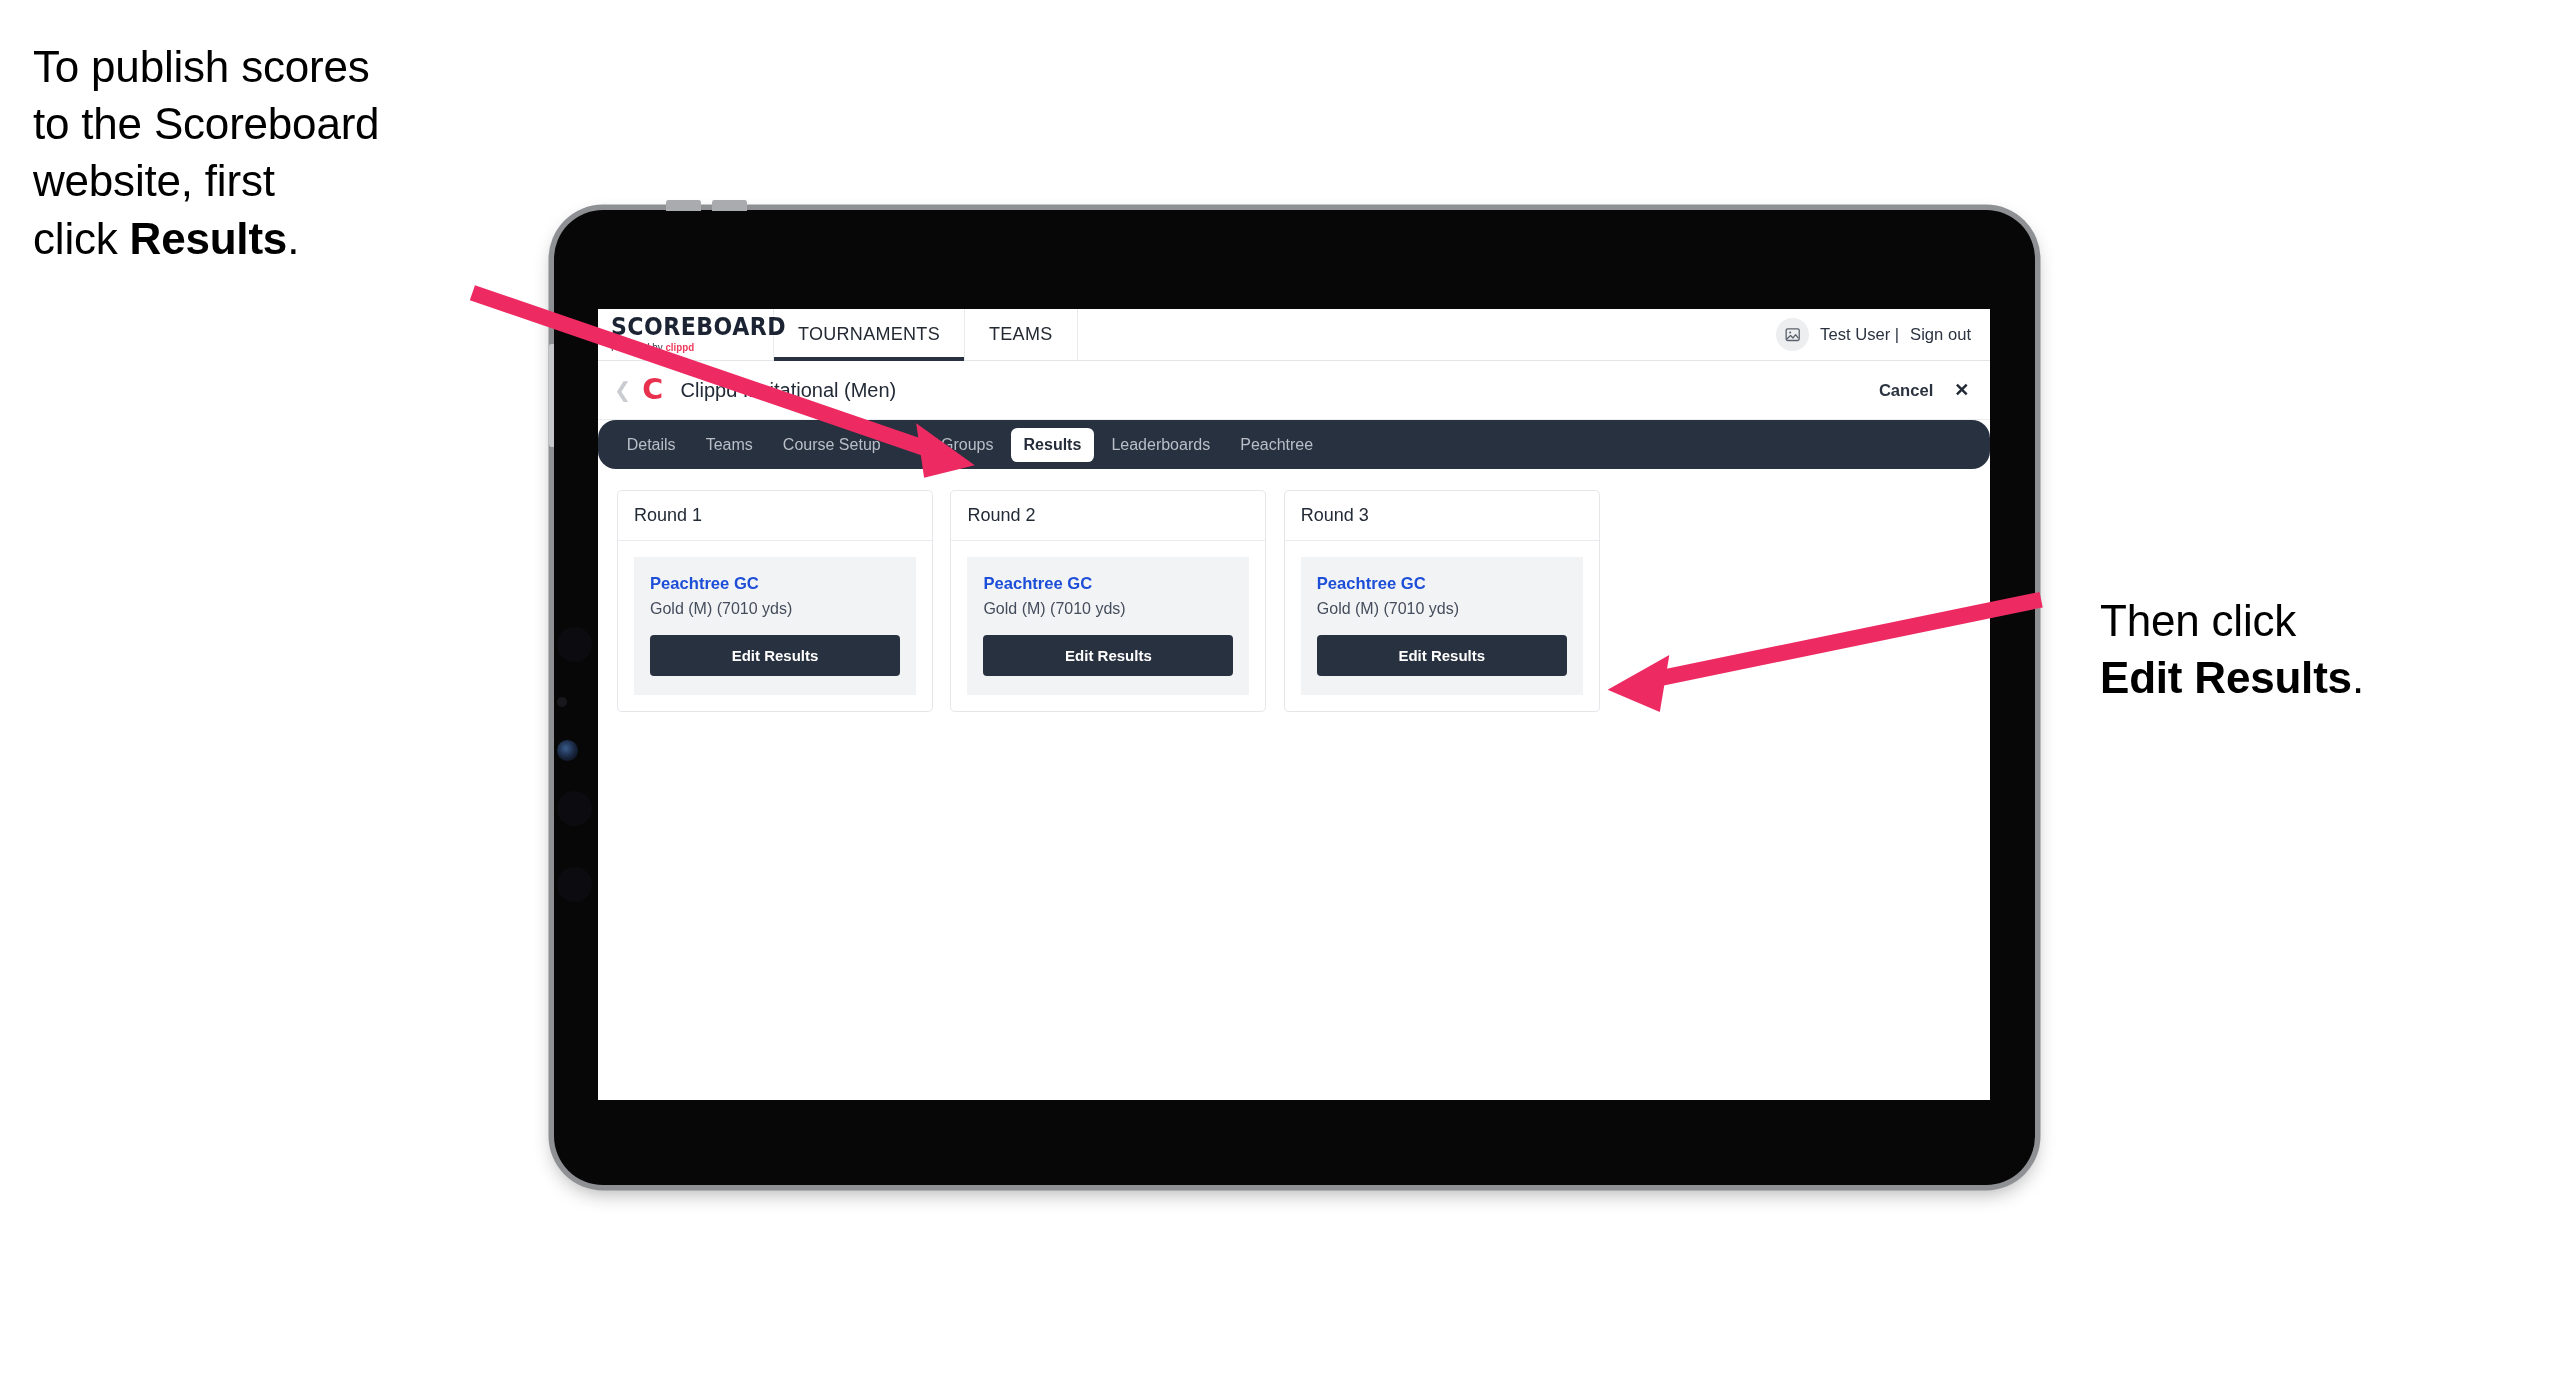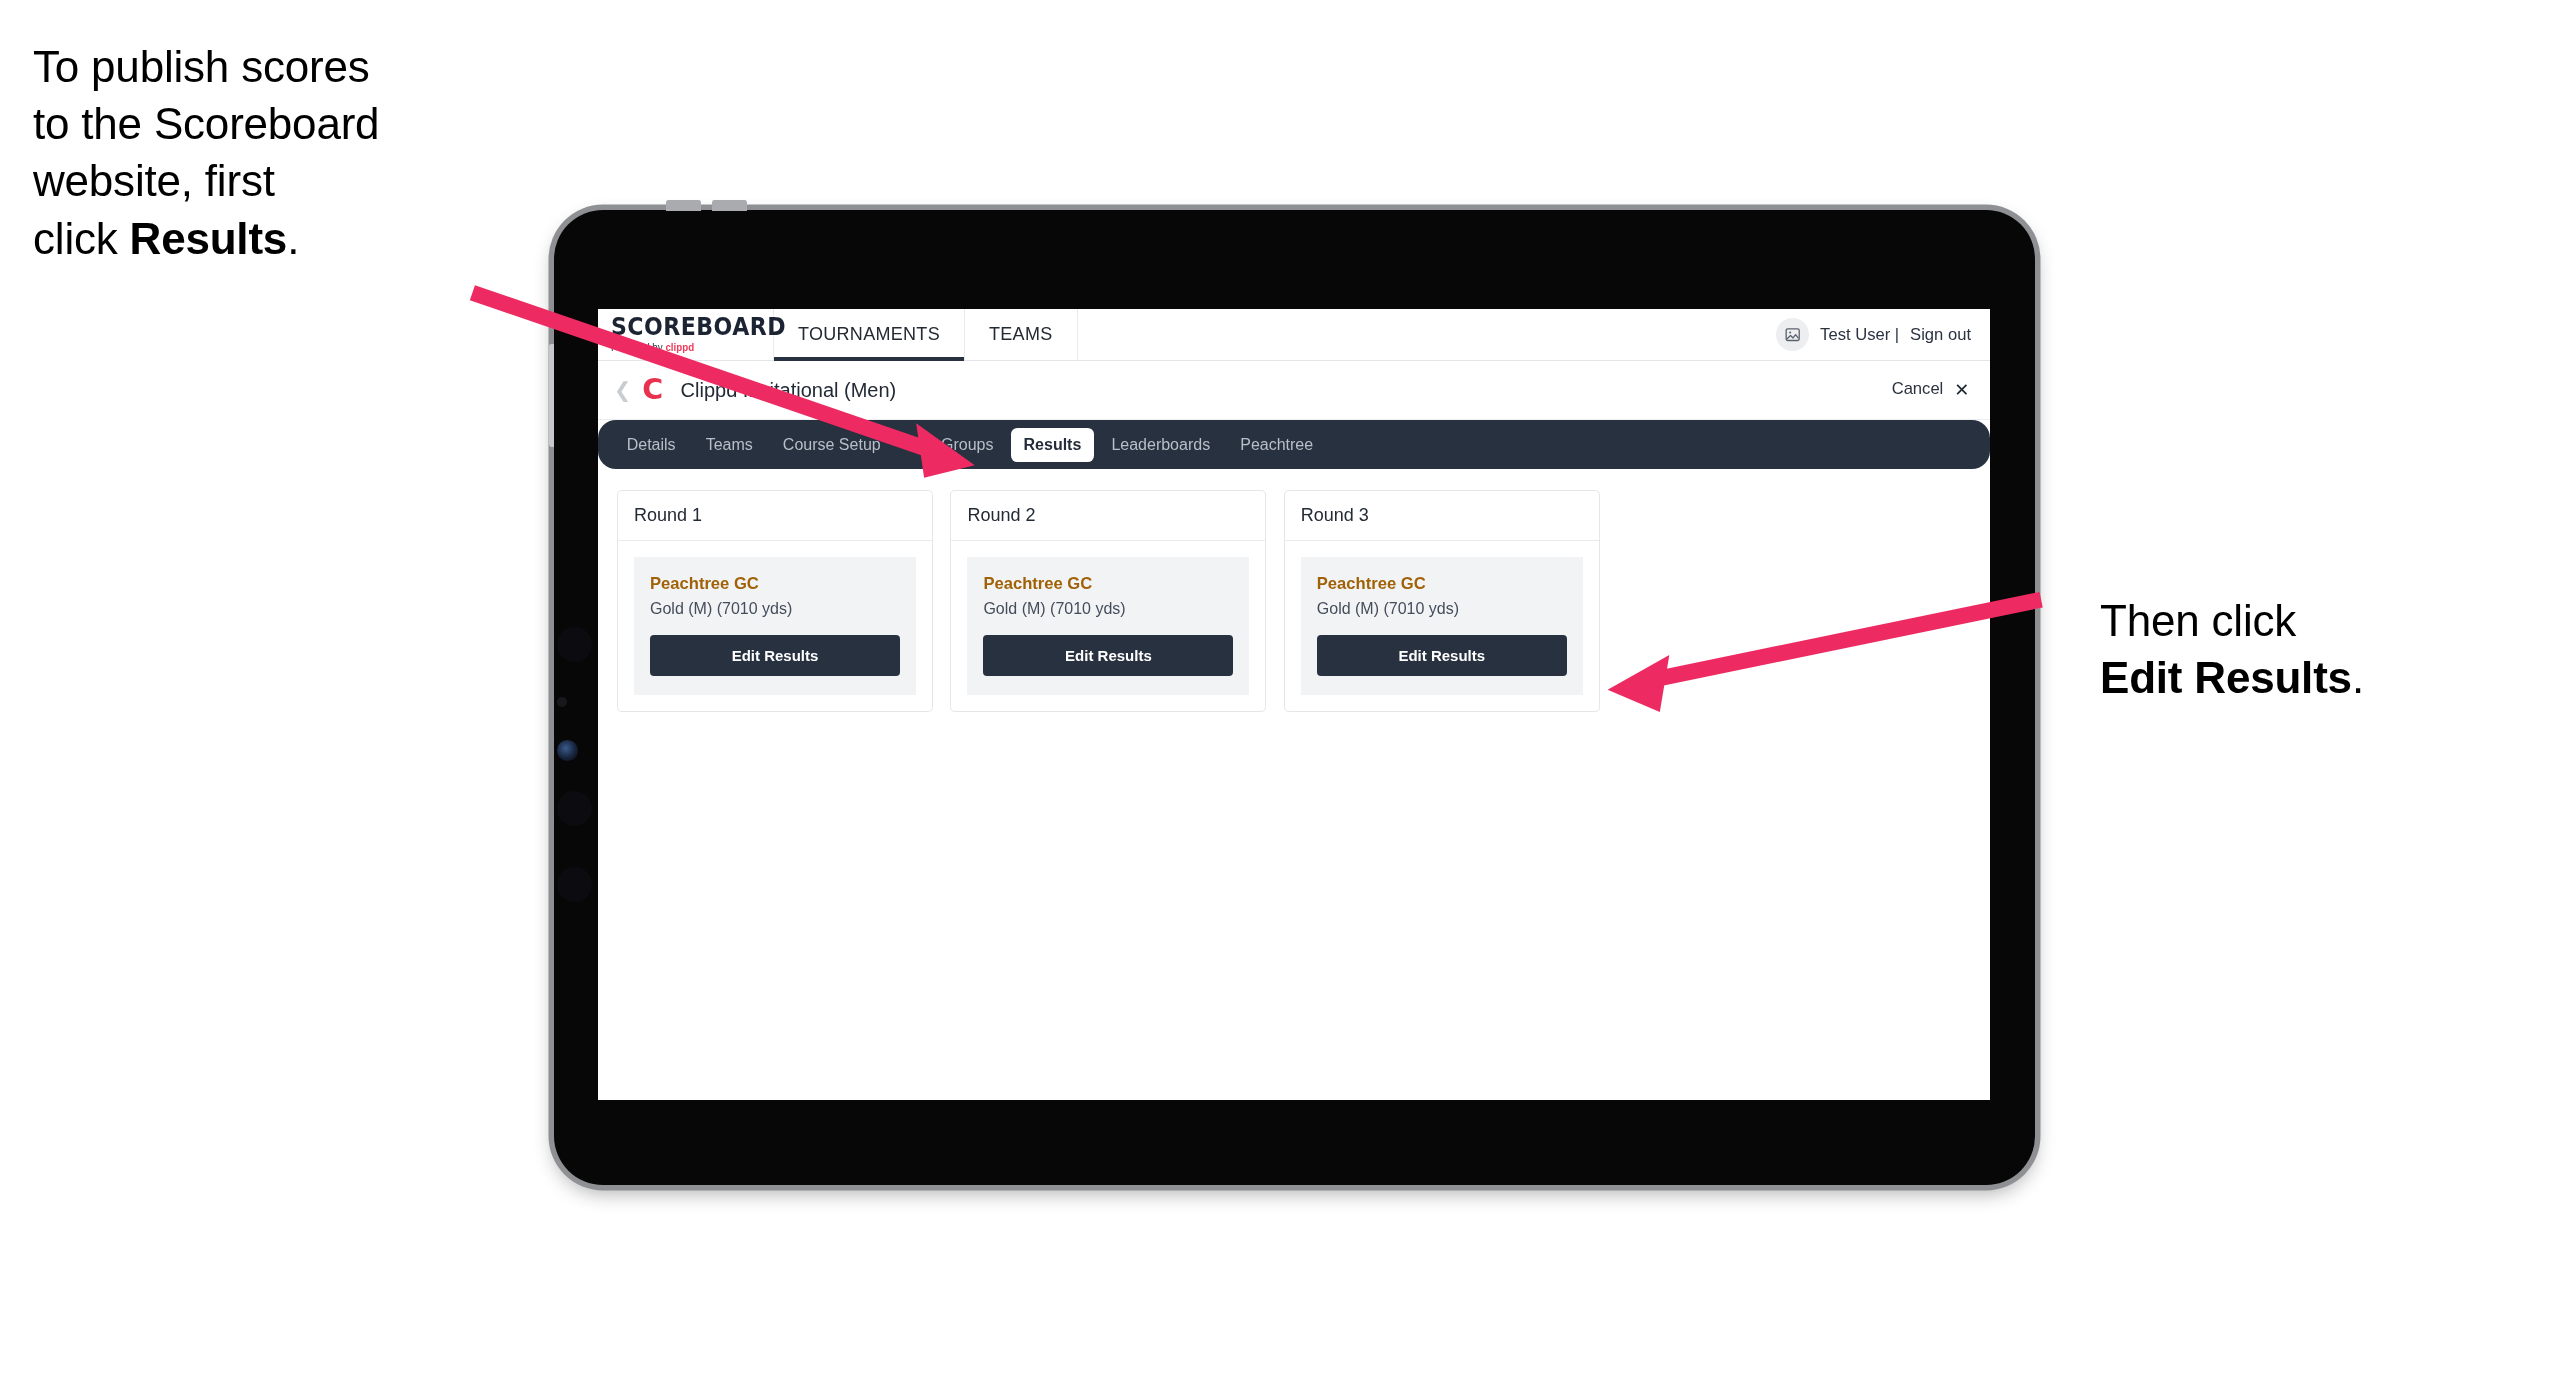--- a/index.html
+++ b/index.html
@@ -132,22 +132,22 @@
   }
   .back-chevron { color: #c9ccd1; font-size: 20.6px; margin-right: 11px; cursor:pointer; }
   .c-logo {
     font-family: "DejaVu Sans", sans-serif;
     color: #e8304f; font-weight: 800; font-size: 28.5px;
     margin-right: 17.4px; line-height: 1;
   }
   .tourney-title { font-size: 20px; color: #222a36; }
   .tourney-cancel {
     margin-left: auto;
-    display: flex; align-items: flex-start; gap: 11px;
-    font-size: 16.6px; color: #2b3340; cursor: pointer;
+    display: flex; align-items: flex-end; gap: 21px;
+    font-size: 16.6px; color: #2b3340; cursor: pointer; font-weight: bold;
   }
   .x-icon { font-size: 18px; color: #222a36; }
 
   
   .sectiontabs {
     height: 49px;
     background: #28313f;
     display: flex; align-items: center;
     padding: 0 16px; gap: 4.7px; border-radius: 18px;
   }
@@ -177,21 +177,21 @@
     border-radius: 4.7px;
     overflow: hidden;
   }
   .round-head {
     padding: 14.2px 16px;
     border-bottom: 0.8px solid #e9ebee;
     font-size: 18px; color: #222a36;
   }
   .round-body { padding: 16px; }
   .course-box { background: #f2f3f5; padding: 17.4px 16px 19px 16px; }
-  .course-name { font-size: 16.6px; font-weight: 700; color: #a16207; }
+  .course-name { font-size: 16.6px; font-weight: 700; color: #1d4ed8; }
   .course-tee  { font-size: 16px; color: #444d5b; margin-top: 5.5px; }
   .edit-btn {
     margin-top: 17.4px;
     width: 100%;
     background: #28313f;
     color: #ffffff;
     font-size: 15px; font-weight: 700;
     border: none; border-radius: 4px;
     padding: 12px 0;
     cursor: pointer;

